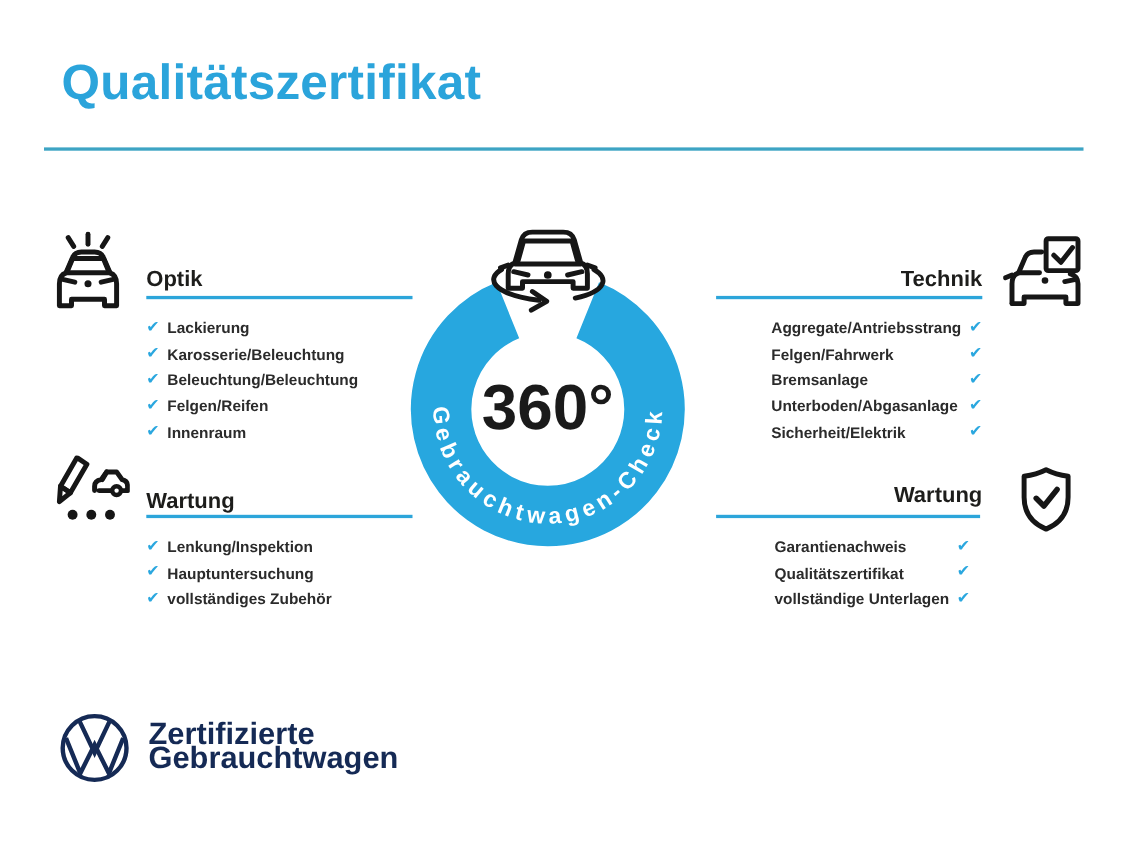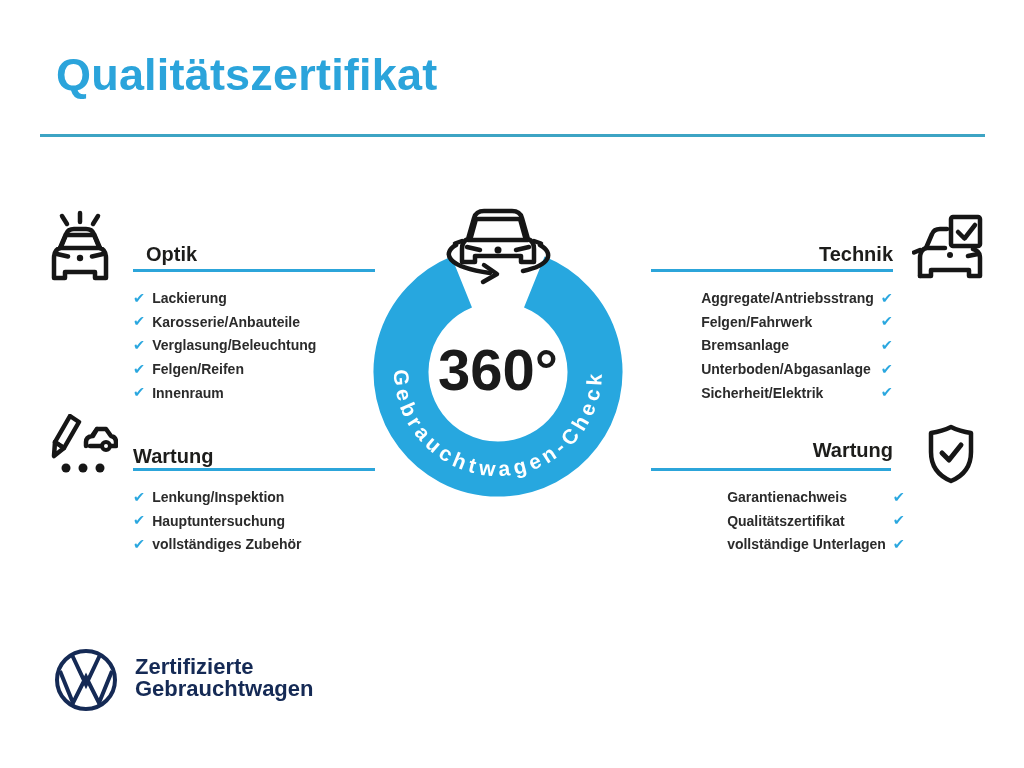--- a/index.html
+++ b/index.html
@@ -33,21 +33,21 @@
     height:23.7px; font-size:14px; font-weight:600; color:#2B2B2B;
     white-space:nowrap;
   }
   ul.items.rightside li { justify-content:space-between; }
   .check { color:#2AA7DF; font-size:14.5px; line-height:1; }
 
   .lineart { stroke:#161616; fill:none; stroke-width:4.5; stroke-linecap:round; stroke-linejoin:round; }
 
   #footer-text {
     left:135px; top:656px;
-    font-size:22px; font-weight:700; color:#152A55; line-height:22px;
+    font-size:28px; font-weight:700; color:#152A55; line-height:22px;
   }
   #badge-360-label {
     font-weight:700; font-size:58px; fill:#1A1A1A;
     font-family:"Liberation Sans","DejaVu Sans",sans-serif;
   }
   #badge-ring-text {
     font-weight:700; font-size:21px; fill:#ffffff; letter-spacing:4.5px;
     font-family:"Liberation Sans","DejaVu Sans",sans-serif;
   }
 </style>
@@ -64,34 +64,34 @@
       <path d="M54 8 L49 16"></path>
     <path d="M10 70 V50 Q10 42 16 40 L22 26 Q24 21 30 21 H42 Q48 21 50 26 L56 40 Q62 42 62 50 V70 H51 V64 H21 V70 Z"></path>
     <path d="M17 39 L22 27 H50 L55 39"></path>
     <path d="M16 40 H56"></path>
     <path d="M13 46 L24 48.5"></path>
       <path d="M59 46 L48 48.5"></path>
   </g>
   <circle cx="36" cy="50" r="3.2" fill="#161616"></circle>
 </svg>
 
-<div class="abs sec-label" style="left:146px; top:243px">Optik</div>
+<div class="abs sec-label" style="left:133px; top:243px">Optik</div>
 <div class="abs sec-rule" style="left:133px; top:269px; width:242px"></div>
 <ul class="abs items" style="left:133px; top:286px">
   <li>
       <span class="check">✔</span>
       <span>Lackierung</span>
     </li>
   <li>
       <span class="check">✔</span>
-      <span>Karosserie/Anbauteile</span>
-    </li>
-  <li>
-      <span class="check">✔</span>
-      <span>Verglasung/Beleuchtung</span>
+      <span>Karosserie/Beleuchtung</span>
+    </li>
+  <li>
+      <span class="check">✔</span>
+      <span>Beleuchtung/Beleuchtung</span>
     </li>
   <li>
       <span class="check">✔</span>
       <span>Felgen/Reifen</span>
     </li>
   <li>
       <span class="check">✔</span>
       <span>Innenraum</span>
     </li>
 </ul>
@@ -167,21 +167,21 @@
 
 <svg class="abs" style="left:926px; top:424px" width="50" height="60" viewBox="0 0 50 60">
   <g class="lineart">
     <path d="M25 3 C31 6 38 8 45 9 V28 C45 43 37 52 25 57 C13 52 5 43 5 28 V9 C12 8 19 6 25 3 Z"></path>
     <path d="M16 29 L23 36 L35 21" stroke-width="5"></path>
   </g>
 </svg>
 
 <div class="abs sec-label right" style="right:131px; top:439px">Wartung</div>
 <div class="abs sec-rule" style="left:651px; top:468px; width:240px"></div>
-<ul class="abs items rightside" style="right:119px; top:485px">
+<ul class="abs items rightside" style="right:142px; top:485px">
   <li>
       <span>Garantienachweis</span>
       <span class="check">✔</span>
     </li>
   <li>
       <span>Qualitätszertifikat</span>
       <span class="check">✔</span>
     </li>
   <li>
       <span>vollständige Unterlagen</span>

